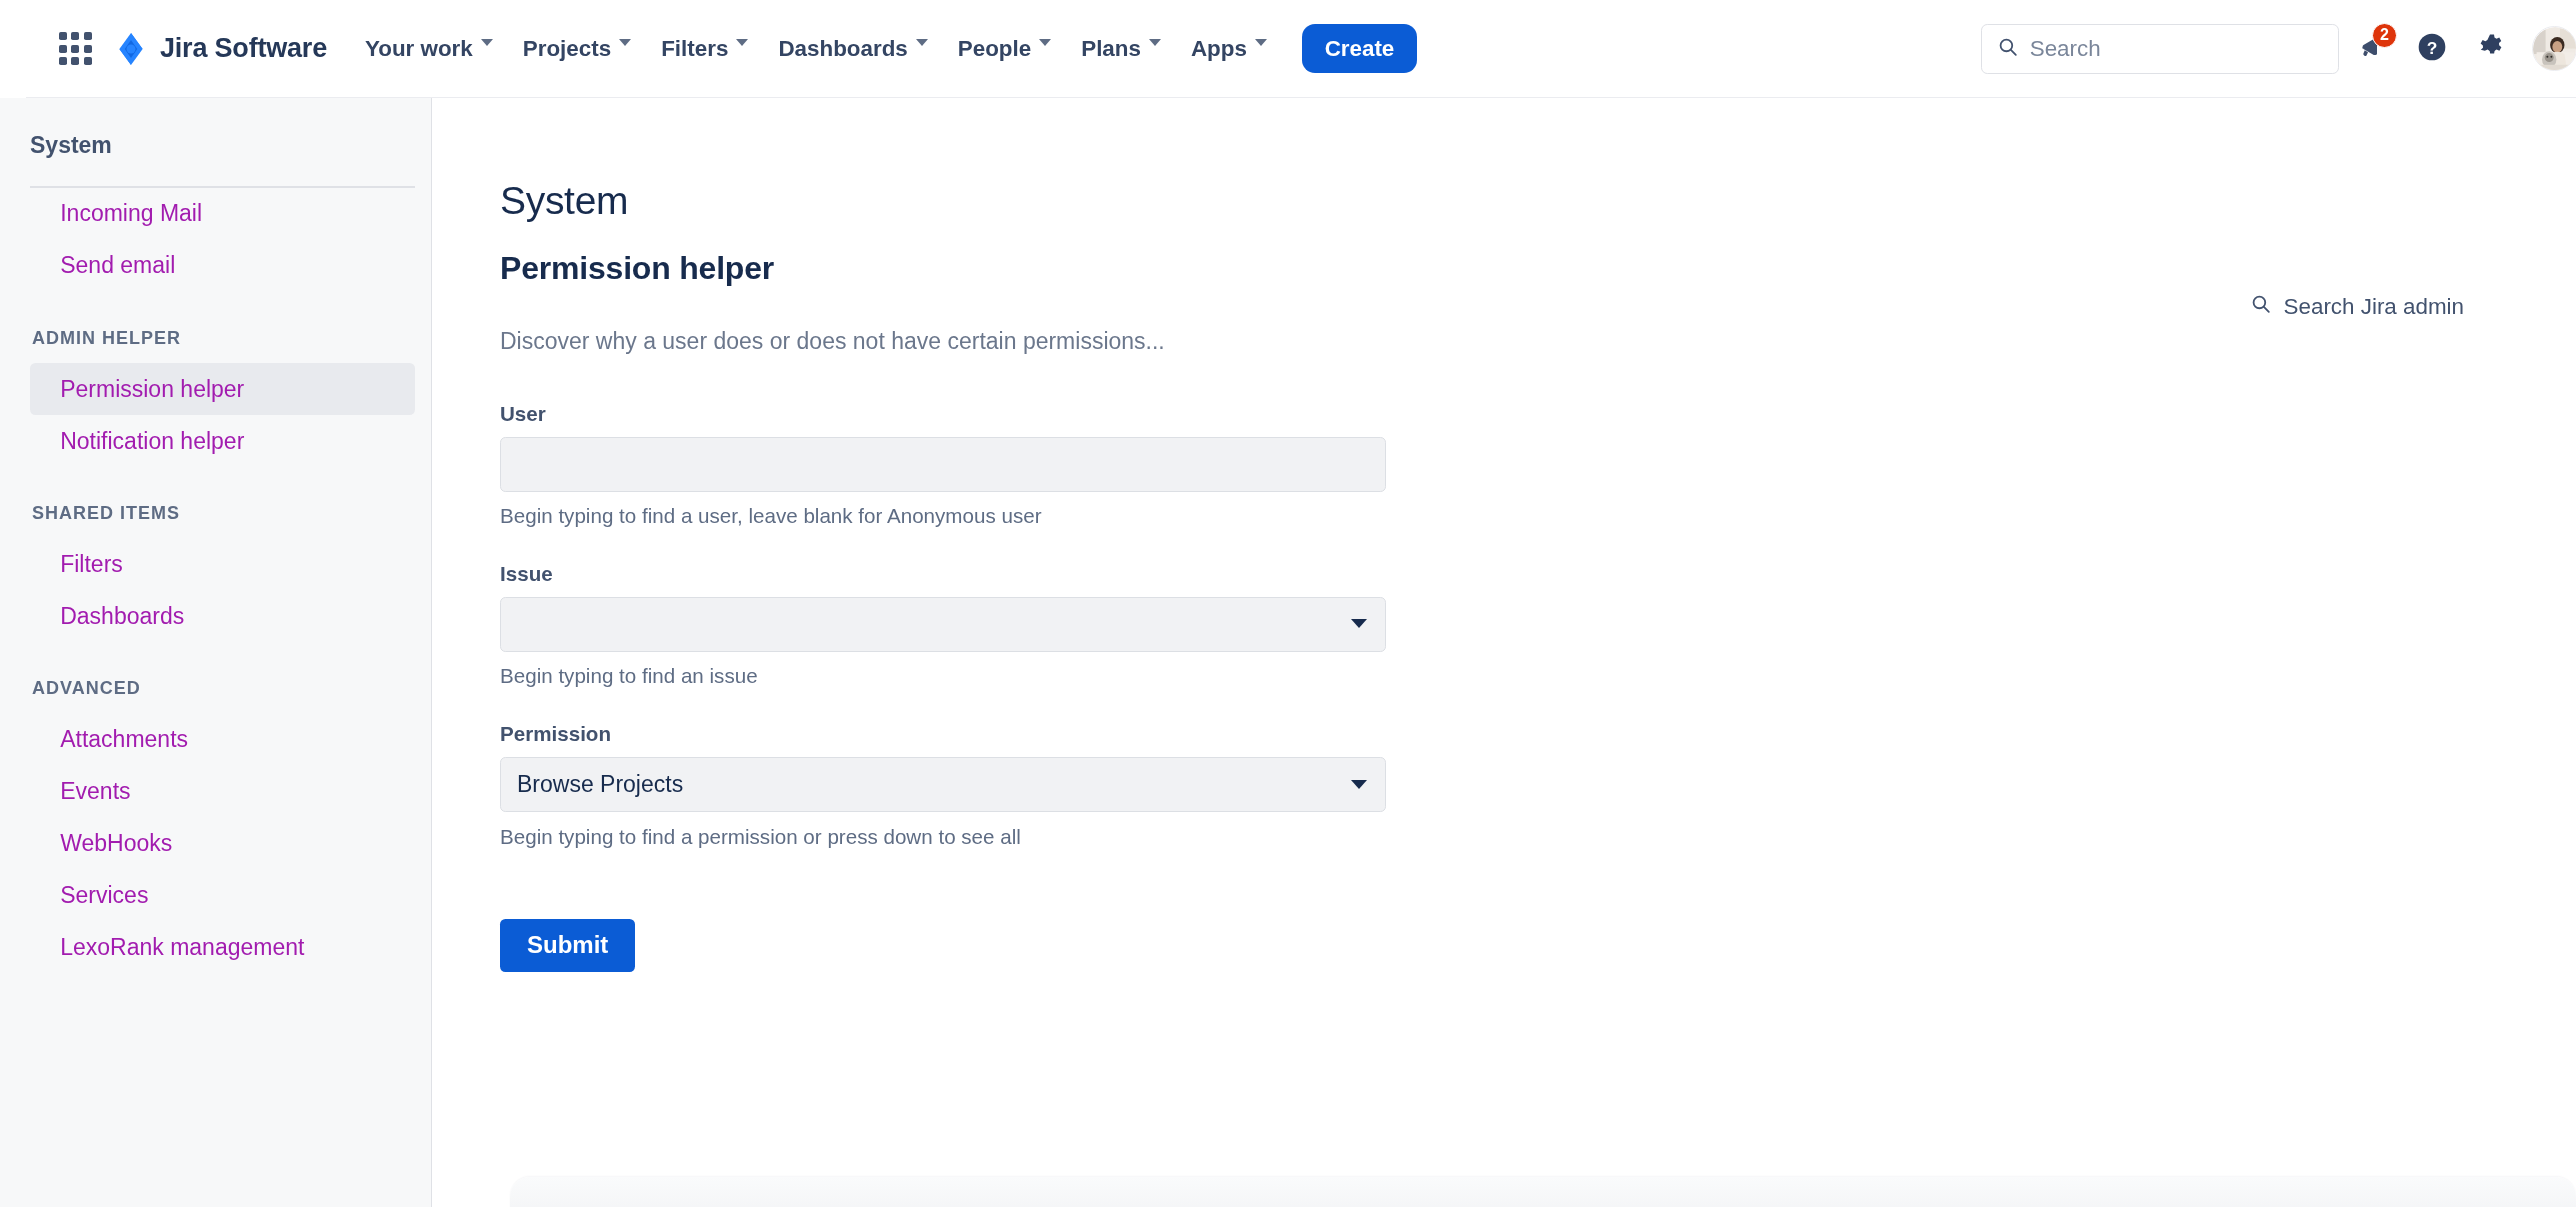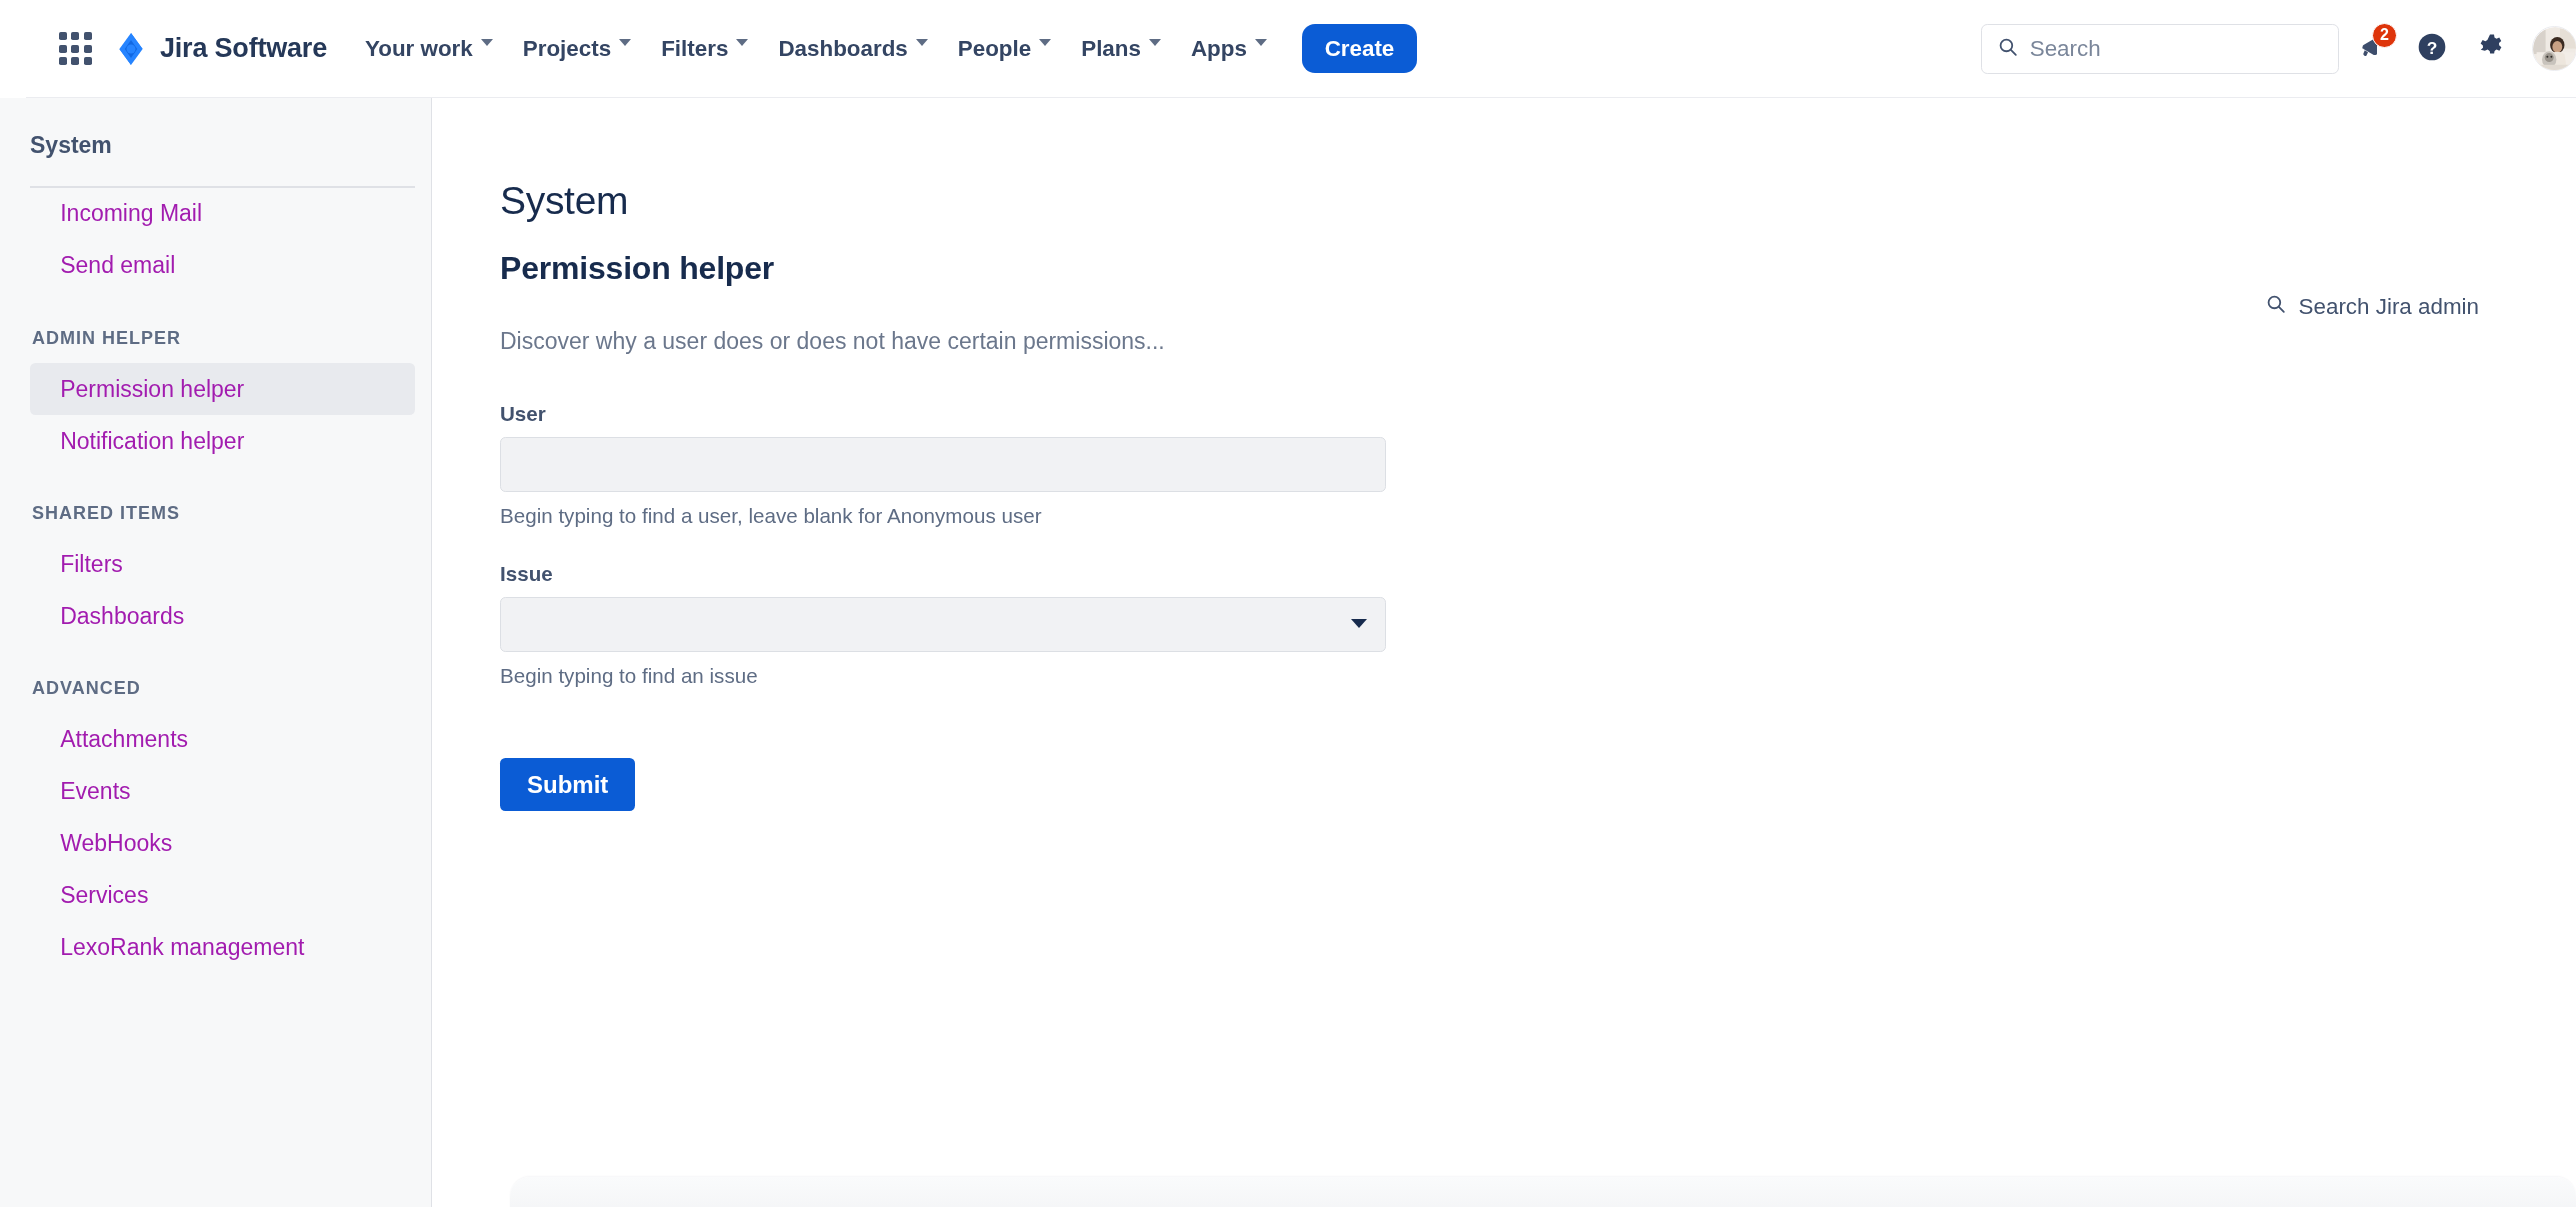--- a/index.html
+++ b/index.html
@@ -200,21 +200,21 @@
     width: 2142px;
     height: 1109px;
     background: #ffffff;
     overflow: hidden;
   }
   .content-pad { padding: 81px 0 0 66px; }
 
   .admin-search {
     position: absolute;
     top: 195px;
-    right: 97px;
+    right: 112px;
     display: flex; align-items: center; gap: 11.6px;
     font-size: 22.4px;
     color: #42526E;
     cursor: pointer;
     white-space: nowrap;
   }
 
   h1.page-title {
     font-size: 39px;
     font-weight: 500;
@@ -498,20 +498,28 @@
 
       <div class="field">
         <label class="field-label">Issue</label>
         <div class="field-select">
           <span></span>
           <span class="sel-caret"></span>
         </div>
         <div class="field-help">Begin typing to find an issue</div>
       </div>
 
+      <div class="field">
+        <label class="field-label">Permission</label>
+        <div class="field-select">
+          <span>Browse Projects</span>
+          <span class="sel-caret"></span>
+        </div>
+        <div class="field-help">Begin typing to find a permission or press down to see all</div>
+      </div>
 
       <button class="submit-btn">Submit</button>
 
     </form>
   </div>
 </div>
 
 <div class="bottom-panel"></div>
 
 

